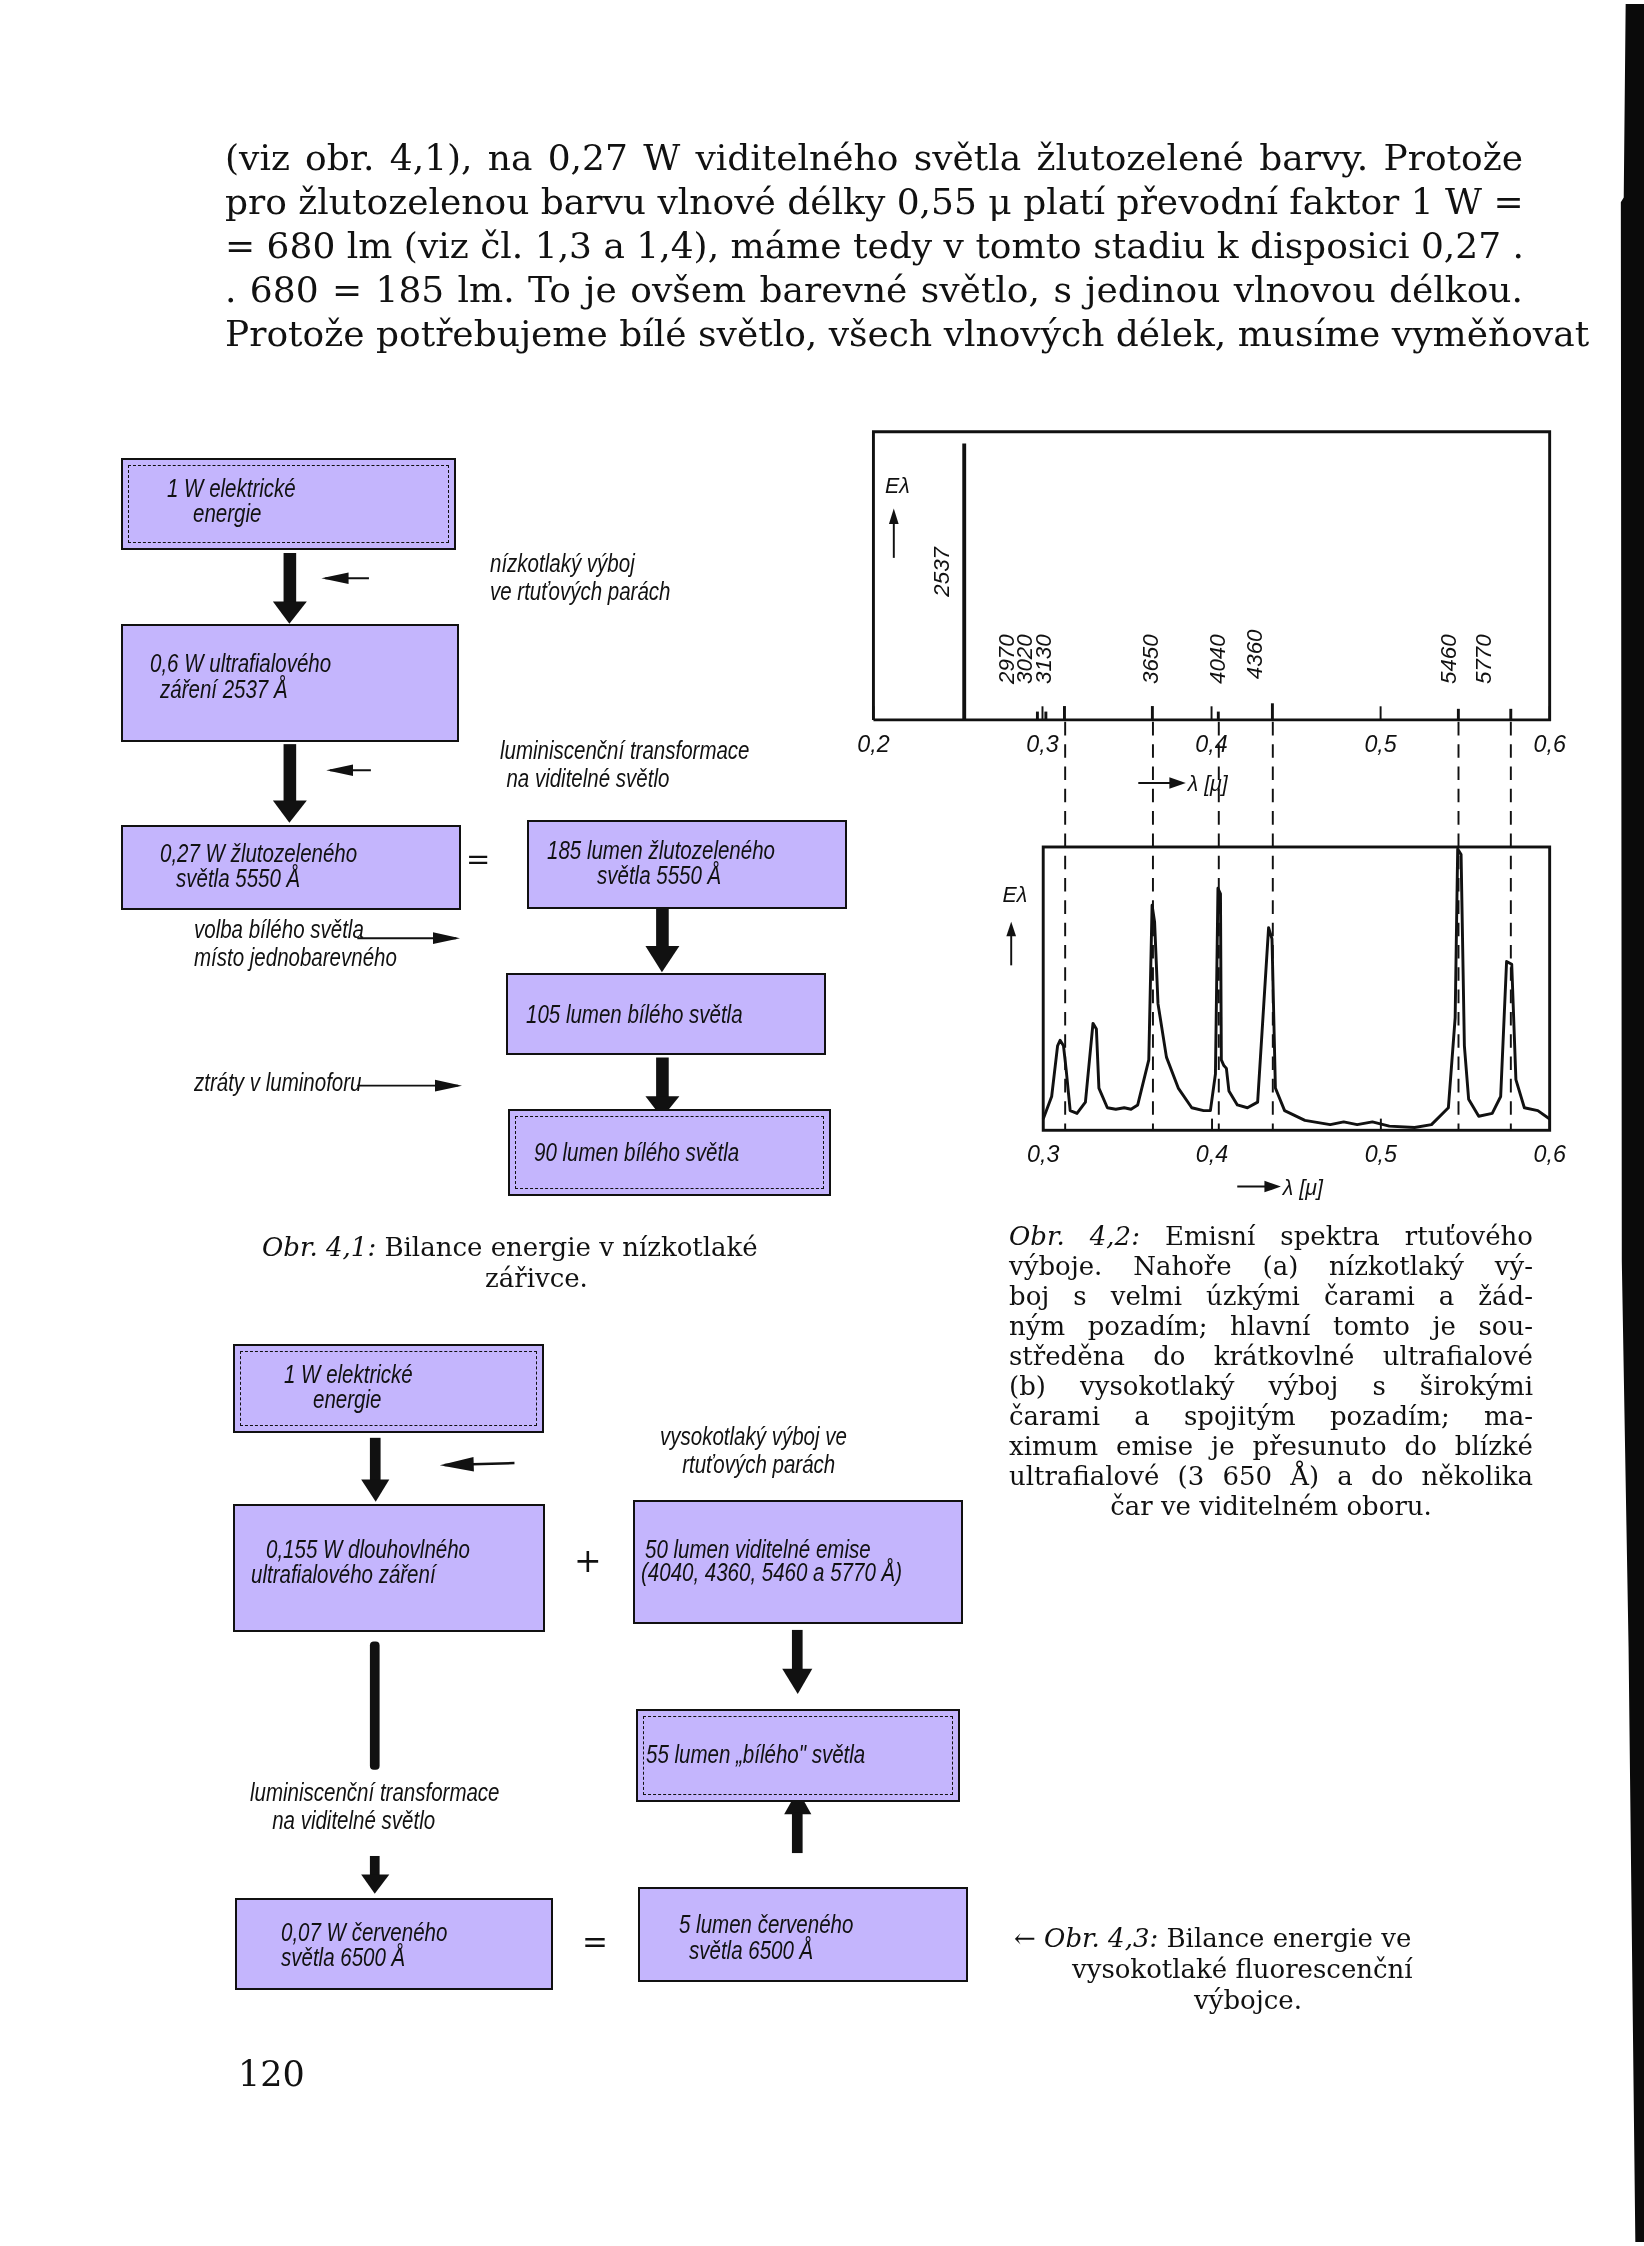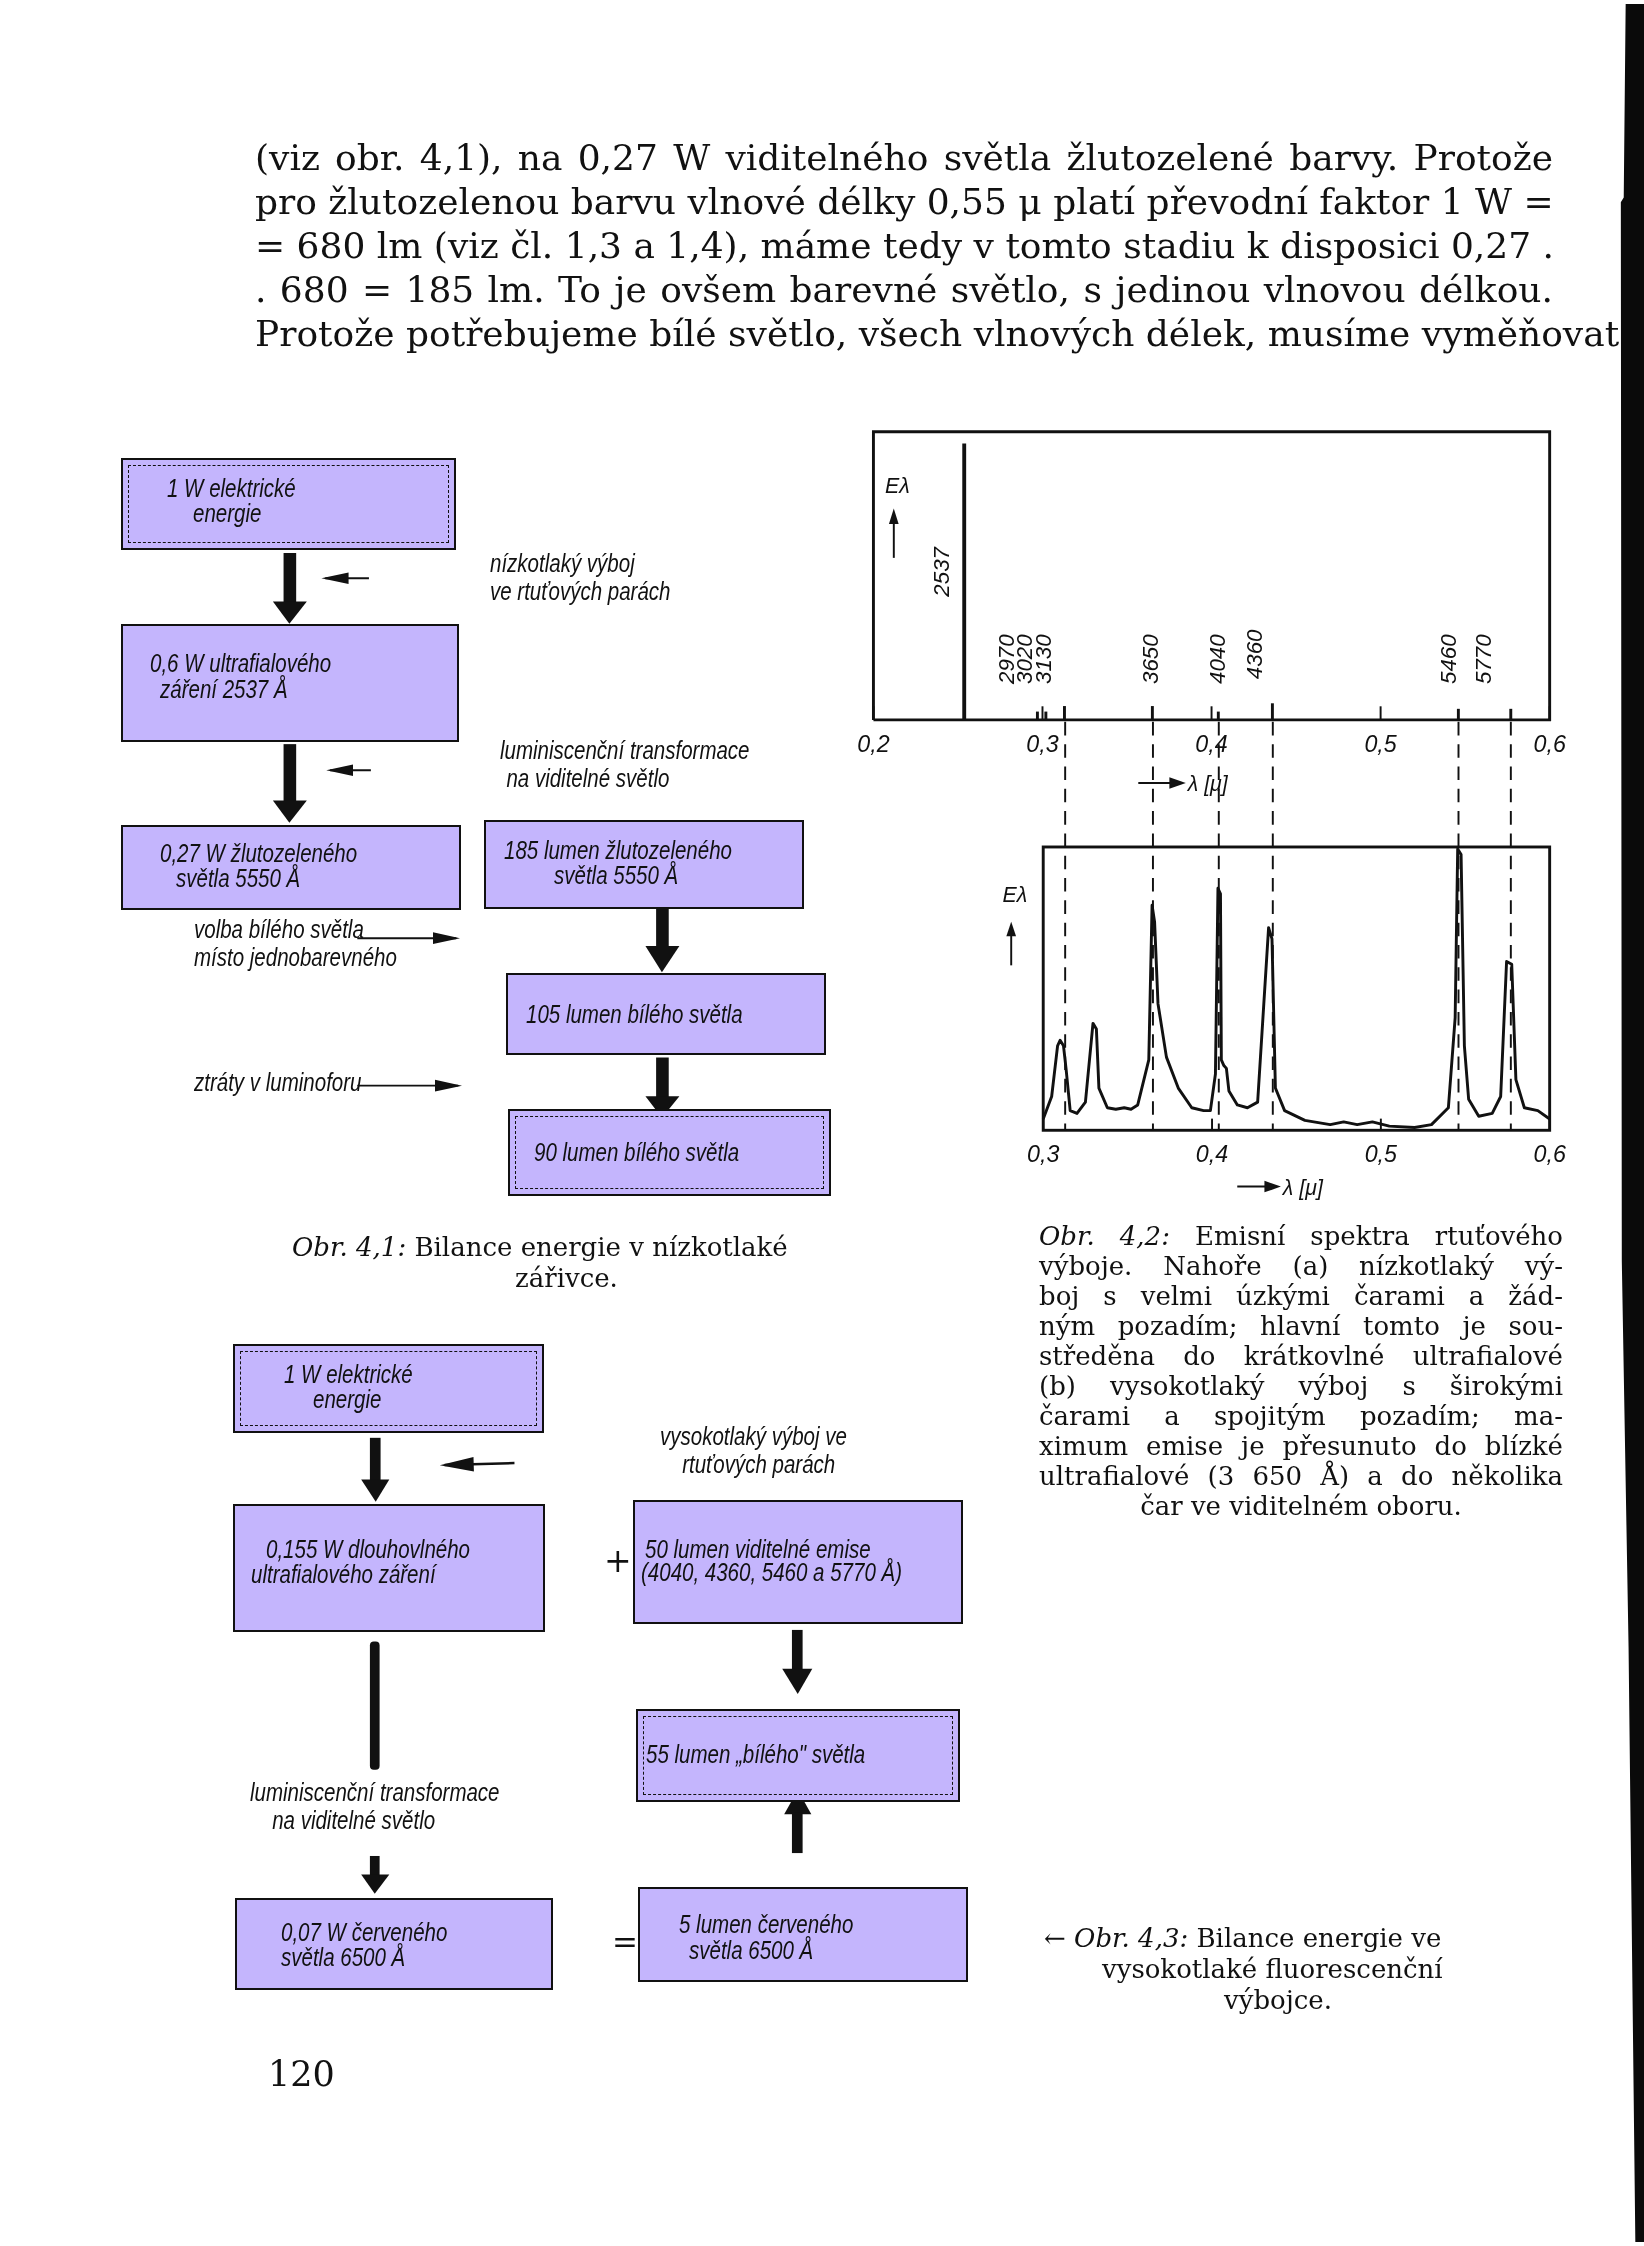--- a/index.html
+++ b/index.html
@@ -1,17 +1,17 @@
 <!DOCTYPE html>
 <html><head>
 <meta charset="utf-8">
 <style>
   html, body { margin: 0; padding: 0; }
   body { width: 1645px; height: 2246px; background: #ffffff; position: relative; overflow: hidden; color: #111; }
-  .serif { font-family: "DejaVu Serif", "Liberation Serif", serif; margin-left: 30px; }
+  .serif { font-family: "DejaVu Serif", "Liberation Serif", serif; }
   .hand { font-family: "Liberation Sans", "DejaVu Sans", sans-serif; font-style: italic; }
   .abs { position: absolute; }
   #body-text { left: 225px; top: 136px; width: 1298px; font-size: 36px; line-height: 44px; text-align: justify; }
   #body-text .line { display: block; text-align-last: justify; white-space: nowrap; }
   .box { position: absolute; border: 2.9px solid #111; box-sizing: border-box; background: #c4b5fd; }
   .box.dashed::after { content: ""; position: absolute; left: 4.9px; right: 4.9px; top: 4.9px; bottom: 4.9px; border: 1.9px dashed #111; }
   .box .t { position: absolute; font-size: 25px; line-height: 29px; transform: scaleX(0.82); transform-origin: left top; white-space: nowrap; }
   .lbl { position: absolute; font-size: 25px; line-height: 28px; transform: scaleX(0.82); transform-origin: left top; white-space: nowrap; }
   .caption { position: absolute; font-size: 26px; line-height: 30px; }
   .caption i { font-style: italic; }
@@ -87,21 +87,21 @@
   <div class="lbl hand" style="left:500px;top:736px;">
     <div>luminiscenční transformace</div>
     <div style="padding-left:7.8px;">na viditelné světlo</div>
   </div>
 
   <div class="box hand" style="left:121px;top:825px;width:340px;height:85px;">
     <span class="t" style="left:37px;top:11.6px;">0,27 W žlutozeleného</span>
     <span class="t" style="left:53px;top:37px;">světla 5550 Å</span>
   </div>
   <div class="abs serif" style="left:466px;top:842px;font-size:29px;">=</div>
-  <div class="box hand" style="left:484px;top:820px;width:320px;height:89px;">
+  <div class="box hand" style="left:527px;top:820px;width:320px;height:89px;">
     <span class="t" style="left:17.5px;top:13.6px;">185 lumen žlutozeleného</span>
     <span class="t" style="left:68px;top:39px;">světla 5550 Å</span>
   </div>
   <div class="lbl hand" style="left:194px;top:915px;">
     <div>volba bílého světla</div>
     <div>místo jednobarevného</div>
   </div>
 
   <div class="box hand" style="left:506px;top:973px;width:320px;height:82px;">
     <span class="t" style="left:17.5px;top:25px;">105 lumen bílého světla</span>

